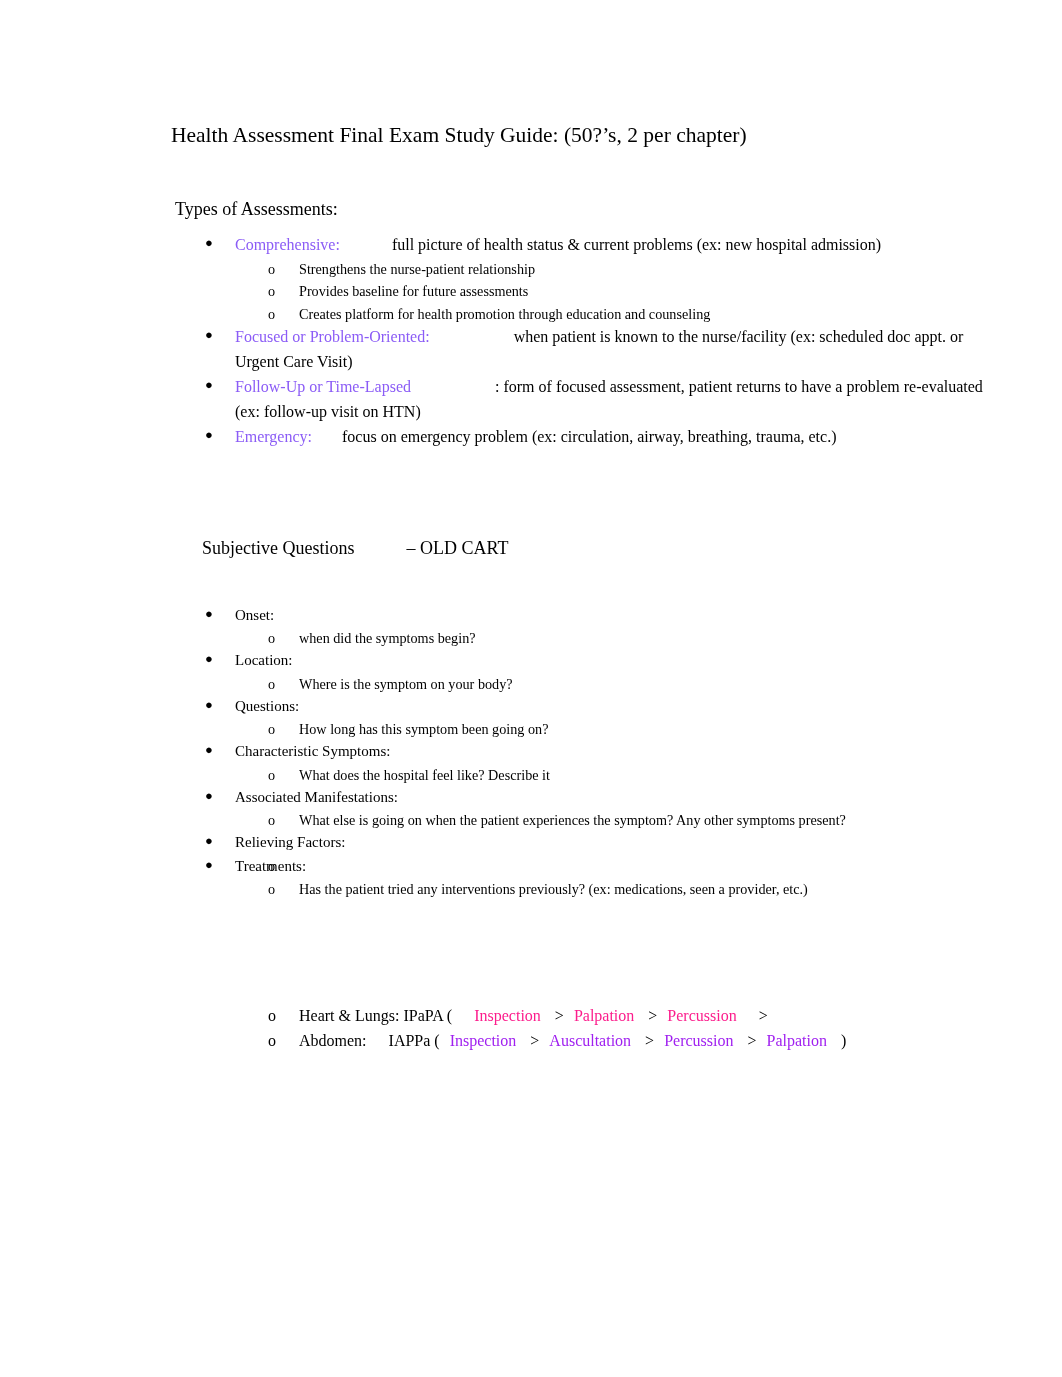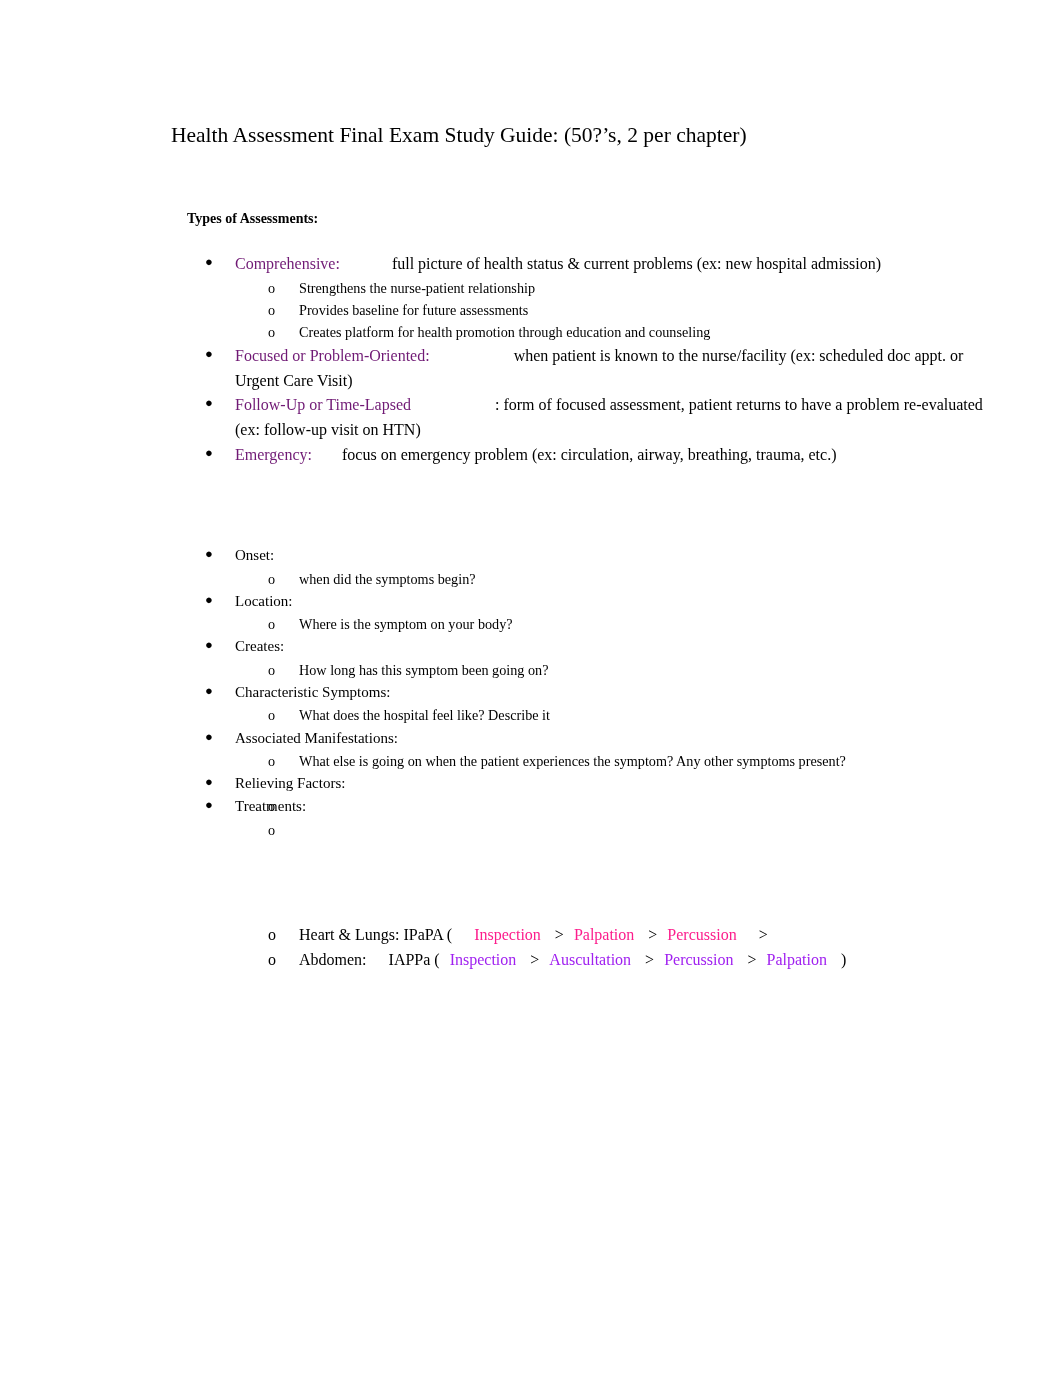--- a/index.html
+++ b/index.html
@@ -30,24 +30,24 @@
 
   
   .doc-title {
     font-size: 21.5px;
     line-height: 1.30;
     font-weight: normal;
     margin: 0 0 0 0;
     letter-spacing: 0.0px;
   }
   .section-heading {
-    font-size: 14px;
+    font-size: 18px;
     line-height: 1.30;
-    font-weight: bold;
-    margin: 16px;
+    font-weight: normal;
+    margin: 4px;
     white-space: pre;
   }
   .spacer-lg { height: 44px; }
   .spacer-md { height: 30px; }
   .spacer-sm { height: 16px; }
   .spacer-xs { height: 8px; }
 
   
   .lvl1 {
     position: relative;
@@ -93,21 +93,21 @@
     top: 0;
     font-size: 16.0px;
     line-height: 1.56;
   }
   .hang {
     display: block;
     padding-left: 62px;
   }
 
   
-  .teal   { color: #701a75; }
+  .teal   { color: #8b5cf6; }
   .pink   { color: #FC1D8C; }
   .purple { color: #A020F0; }
 
   .tab-sm { display: inline-block; width: 30px; }
   .tab-md { display: inline-block; width: 52px; }
   .tab-lg { display: inline-block; width: 84px; }
   .gap-a  { display: inline-block; width: 22px; }
   .gap-b  { display: inline-block; width: 14px; }
   .gap-c  { display: inline-block; width: 10px; }
 </style>
@@ -153,20 +153,23 @@
     </p>
 
     <p class="lvl1">
       <span class="dot">●</span>
       <span class="teal">Emergency:</span><span class="tab-sm"></span><span>focus on emergency problem (ex: circulation, airway, breathing, trauma, etc.)</span>
     </p>
 
     <div class="spacer-lg"></div>
     <div class="spacer-sm"></div>
 
+    <h2 class="section-heading">
+      <span>Subjective Questions</span><span class="tab-md"></span><span>– OLD CART</span>
+    </h2>
 
     <div class="spacer-sm"></div>
 
     <p class="lvl1 small">
       <span class="dot">●</span>
       <span>Onset:</span>
     </p>
     <p class="lvl2">
       <span class="oh">o</span>
       <span>when did the symptoms begin?</span>
@@ -176,21 +179,21 @@
       <span class="dot">●</span>
       <span>Location:</span>
     </p>
     <p class="lvl2">
       <span class="oh">o</span>
       <span>Where is the symptom on your body?</span>
     </p>
 
     <p class="lvl1 small">
       <span class="dot">●</span>
-      <span>Creates:</span>
+      <span>Questions:</span>
     </p>
     <p class="lvl2">
       <span class="oh">o</span>
       <span>How long has this symptom been going on?</span>
     </p>
 
     <p class="lvl1 small">
       <span class="dot">●</span>
       <span>Characteristic Symptoms:</span>
     </p>
@@ -215,20 +218,21 @@
     <p class="lvl2">
       <span class="oh">o</span>
     </p>
 
     <p class="lvl1 small">
       <span class="dot">●</span>
       <span>Treatments:</span>
     </p>
     <p class="lvl2">
       <span class="oh">o</span>
+      <span>Has the patient tried any interventions previously? (ex: medications, seen a provider, etc.)</span>
     </p>
 
     <div class="spacer-lg"></div>
     <div class="spacer-md"></div>
 
 
     <div class="spacer-md"></div>
 
     <p class="lvl2-wide">
       <span class="oh">o</span>

